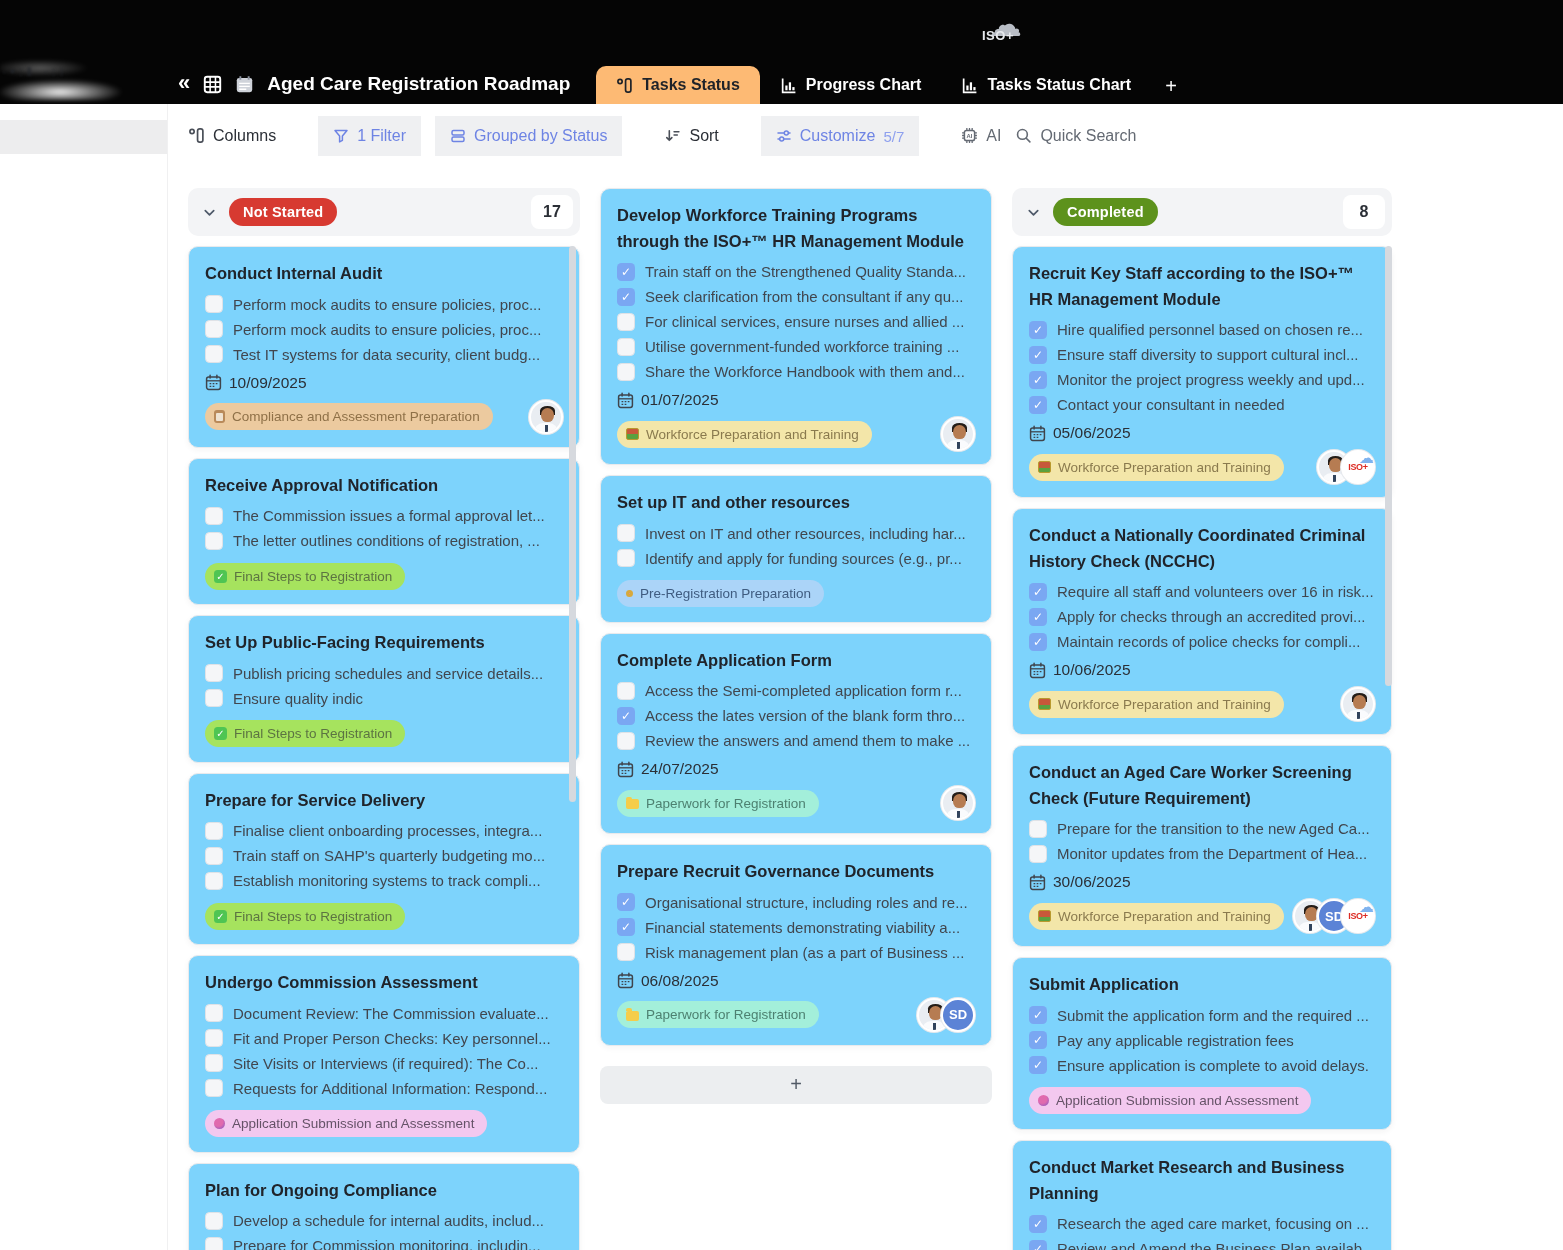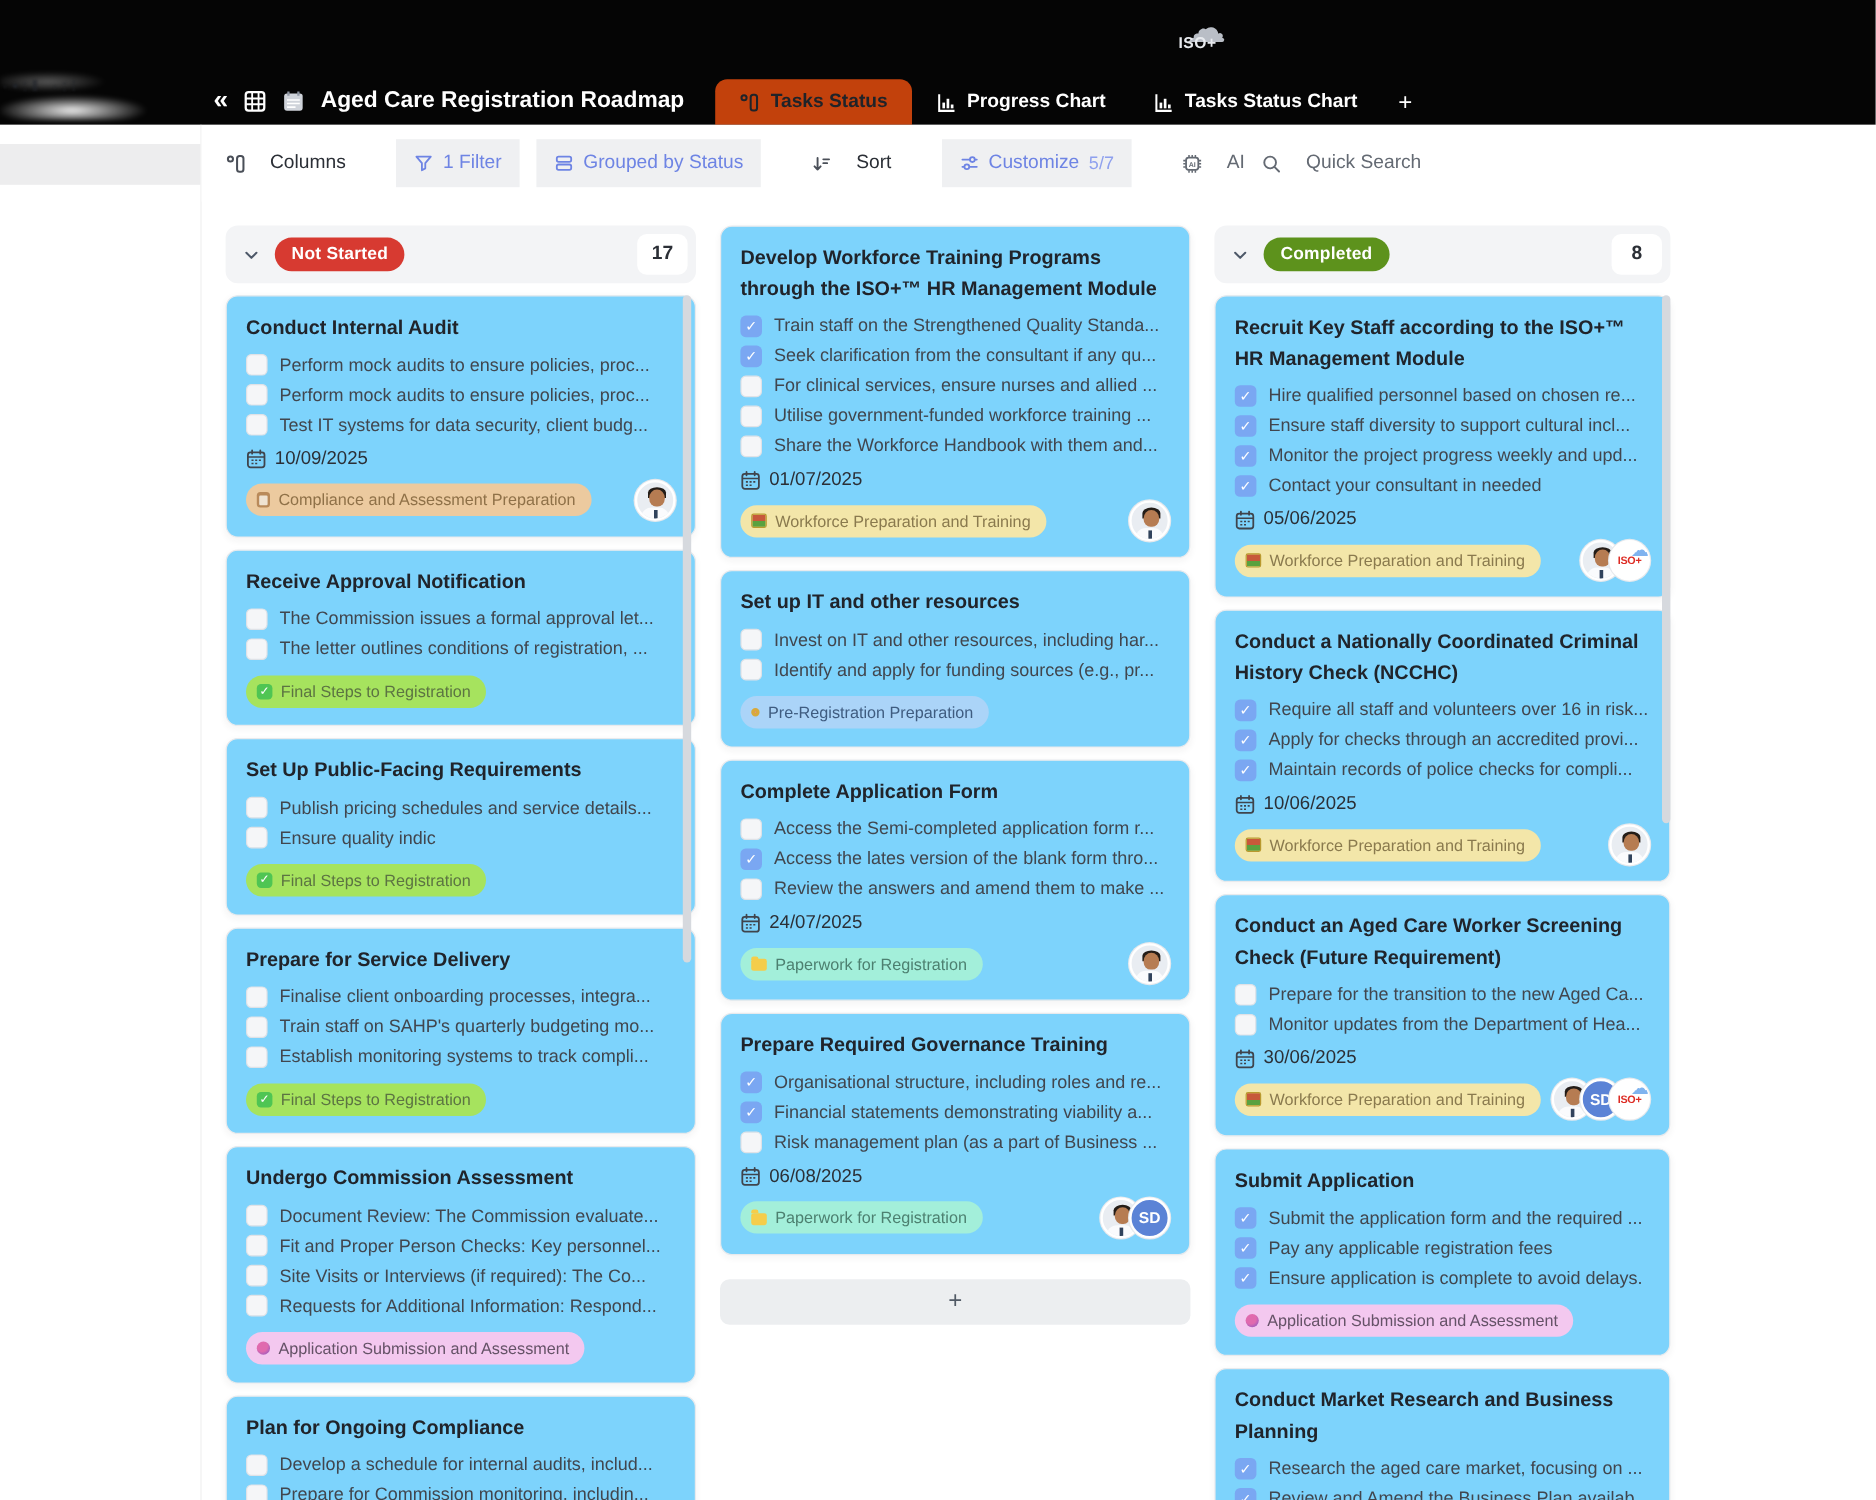--- a/index.html
+++ b/index.html
@@ -19,27 +19,27 @@
   .logo-cloud .cl { position:absolute; left:12px; top:-4px; font-size:34px; color:#b9bec6; }
   .logo-cloud .tx { position:absolute; left:6px; top:20px; font-size:13px; font-weight:700; color:#e7eaee; letter-spacing:.5px; }
 
   .tabrow { position:absolute; left:178px; bottom:0; display:flex; align-items:flex-end; }
   .tb-title { display:flex; align-items:center; gap:13px; height:40px; padding:0 26px 0 0; color:#fff; }
   .tb-title .ticon { display:flex; align-items:center; }
   .board-title { font-size:19px; font-weight:700; color:#fff; white-space:nowrap; }
   .collapse { font-size:22px; font-weight:700; color:#fff; line-height:1; padding-bottom:3px; cursor:pointer; }
   .tab { display:flex; align-items:center; gap:9px; height:38px; padding:0 20px;
     border-radius:10px 10px 0 0; font-size:16px; font-weight:600; color:#fff; white-space:nowrap; cursor:pointer; }
-  .tab.active { background:#c2410c; color:#1f2329; }
+  .tab.active { background:#fdba74; color:#1f2329; }
   .tab-add { color:#fff; font-size:20px; font-weight:400; padding:0 14px 6px; cursor:pointer; }
 
   
   .toolbar { position:absolute; left:168px; top:104px; width:1395px; height:64px; background:#fff;
     display:flex; align-items:center; padding-left:20px; gap:14px; }
-  .t-item { display:flex; align-items:center; gap:20px; font-size:16px; color:#2b2f36; cursor:pointer; white-space:nowrap; }
+  .t-item { display:flex; gap:8px; font-size:16px; color:#2b2f36; cursor:pointer; white-space:nowrap; }
   .t-item.quiet { color:#646a73; }
   .t-pill { display:flex; align-items:center; gap:8px; background:#eff0f2; border-radius:0;
     height:40px; padding:12px 15px; font-size:16px; color:#6e84e4; cursor:pointer; white-space:nowrap; }
   .t-gap { width:14px; }
   .c-count { color:#8ea0ee; font-size:15px; }
 
   .left-strip { position:absolute; left:0; top:104px; width:168px; height:1146px; background:#fff; border-right:1px solid #f0f0f1; }
   .left-band { margin-top:16px; height:34px; background:#ededee; }
 
   
@@ -479,21 +479,21 @@
               <div class="av av-photo">
                 <div class="hair"></div>
                 <div class="head"></div>
                 <div class="body"></div>
                 <div class="tie"></div>
               </div>
             </div>
           </div>
         </div>
         <div class="card">
-          <div class="card-title">Prepare Required Governance Training</div>
+          <div class="card-title">Prepare Recruit Governance Documents</div>
           <div class="check-row">
             <span class="cb on">✓</span>
             <span class="check-text">Organisational structure, including roles and re...</span>
           </div>
           <div class="check-row">
             <span class="cb on">✓</span>
             <span class="check-text">Financial statements demonstrating viability a...</span>
           </div>
           <div class="check-row">
             <span class="cb off"></span>

